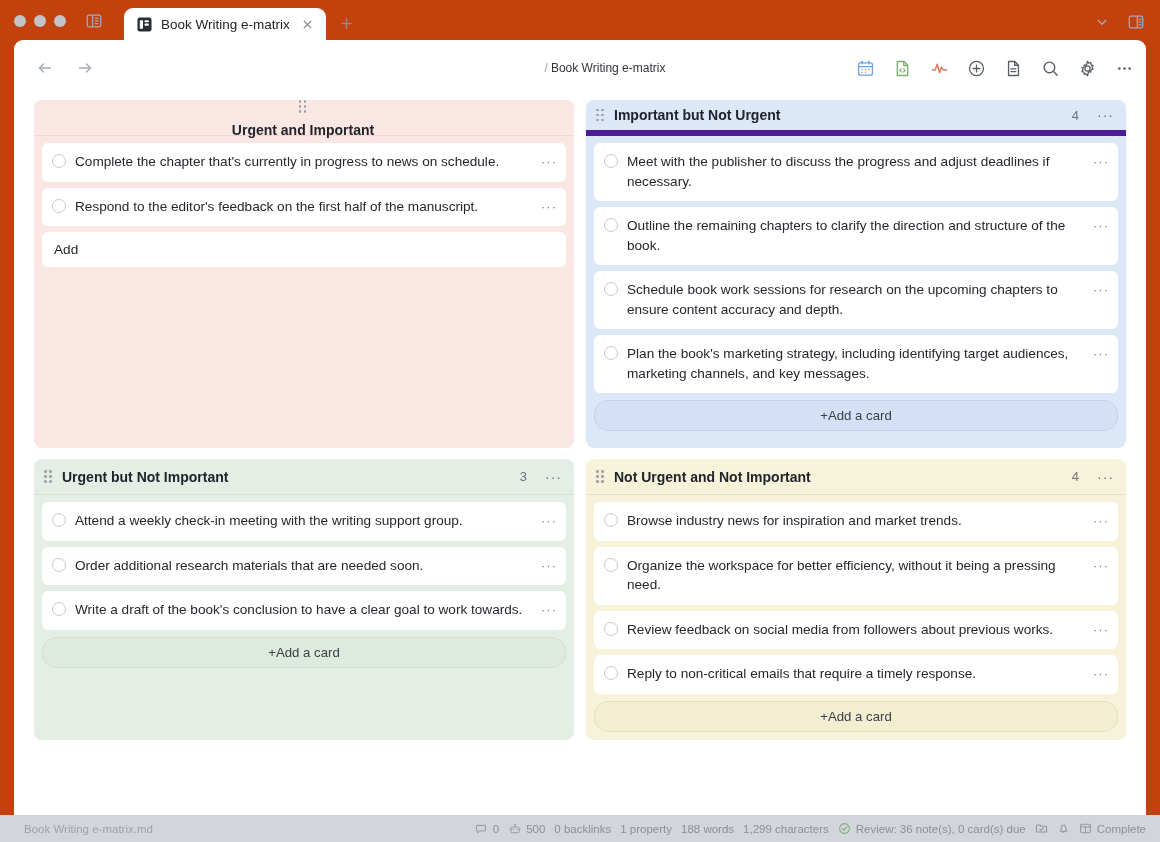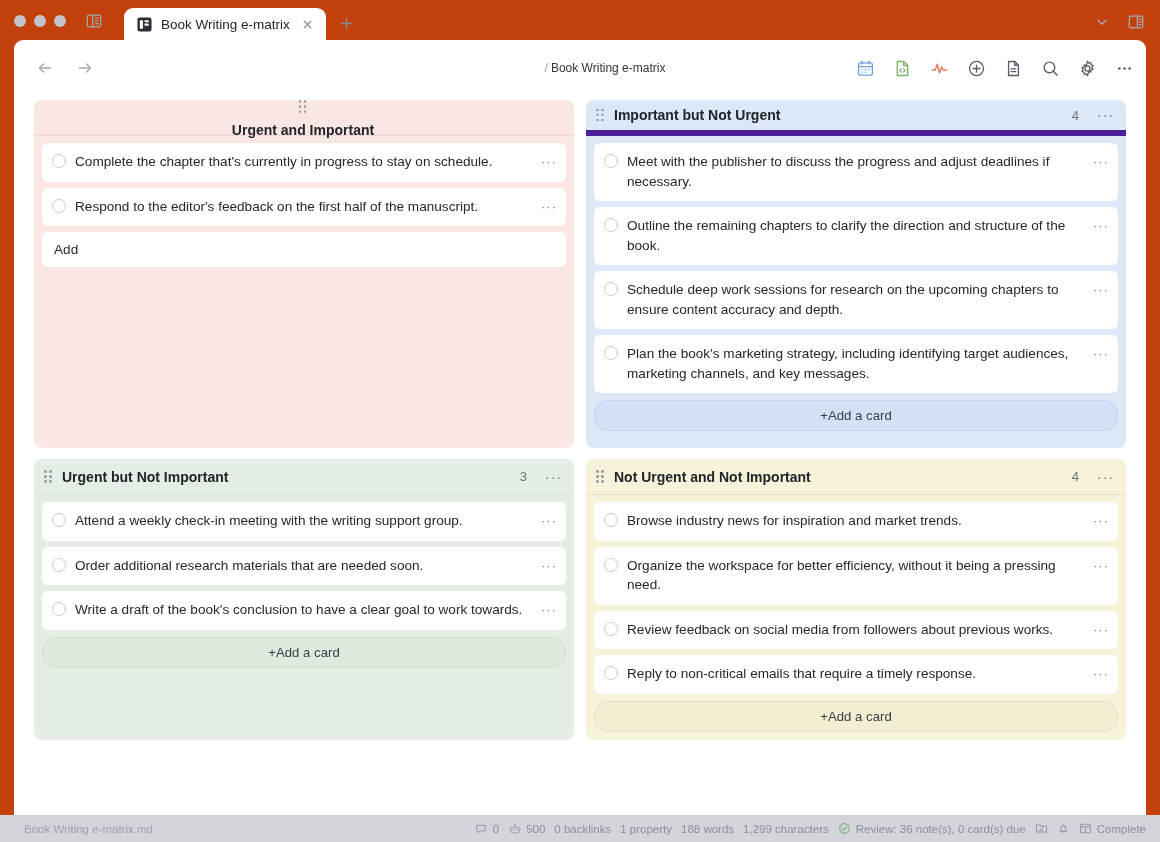--- a/index.html
+++ b/index.html
@@ -371,21 +371,21 @@
               <i></i>
               <i></i>
             </span>
           <span class="q-title">Urgent and Important</span>
           <span class="q-count">2</span>
           <span class="q-more">···</span>
         </header>
         <div class="q-body">
           <div class="card">
             <span class="checkbox"></span>
-            <span class="card-text">Complete the chapter that's currently in progress to stay on schedule.</span>
+            <span class="card-text">Complete the chapter that's currently in progress to news on schedule.</span>
             <span class="card-more">···</span>
           </div>
           <div class="card">
             <span class="checkbox"></span>
             <span class="card-text">Respond to the editor's feedback on the first half of the manuscript.</span>
             <span class="card-more">···</span>
           </div>
           <div class="composer">Add</div>
         </div>
       </section>
@@ -410,21 +410,21 @@
             <span class="card-text">Meet with the publisher to discuss the progress and adjust deadlines if necessary.</span>
             <span class="card-more">···</span>
           </div>
           <div class="card">
             <span class="checkbox"></span>
             <span class="card-text">Outline the remaining chapters to clarify the direction and structure of the book.</span>
             <span class="card-more">···</span>
           </div>
           <div class="card">
             <span class="checkbox"></span>
-            <span class="card-text">Schedule deep work sessions for research on the upcoming chapters to ensure content accuracy and depth.</span>
+            <span class="card-text">Schedule book work sessions for research on the upcoming chapters to ensure content accuracy and depth.</span>
             <span class="card-more">···</span>
           </div>
           <div class="card">
             <span class="checkbox"></span>
             <span class="card-text">Plan the book's marketing strategy, including identifying target audiences, marketing channels, and key messages.</span>
             <span class="card-more">···</span>
           </div>
           <div class="add-card">+Add a card</div>
         </div>
       </section>

